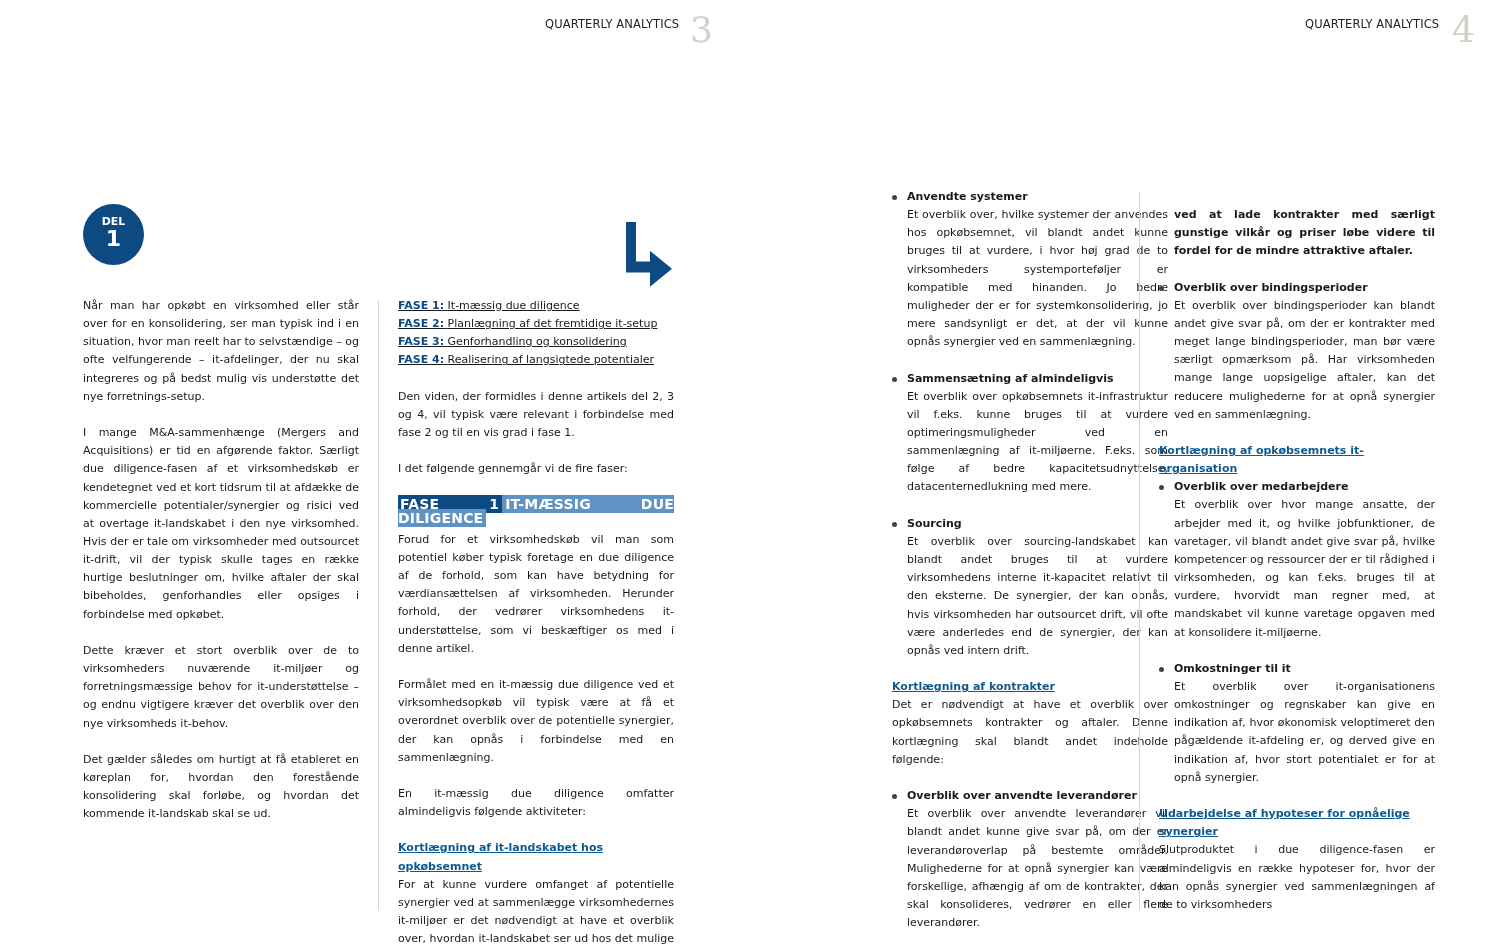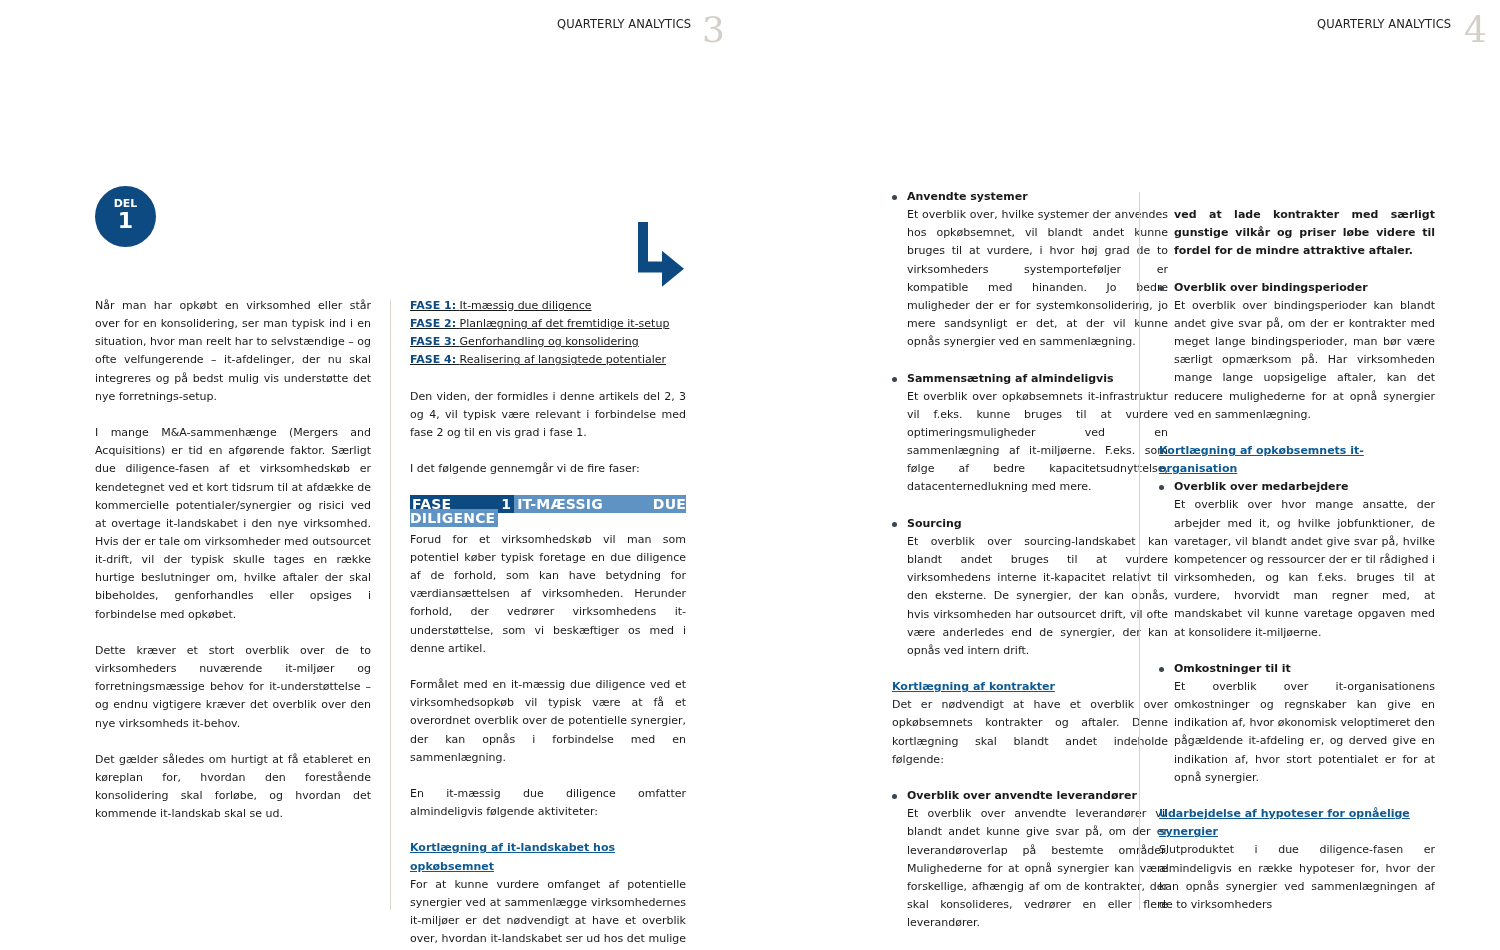--- a/index.html
+++ b/index.html
@@ -1,23 +1,23 @@
 <!DOCTYPE html>
 <html><head>
 <meta charset="utf-8">
 <style>
   html, body { margin: 0; padding: 0; background: #ffffff; }
   body { width: 1500px; height: 950px; position: relative; overflow: hidden;
          font-family: "DejaVu Sans", sans-serif; color: #1a1a1a; }
-  .page { position: absolute; top: 0; height: 950px; margin-left: 12px; }
+  .page { position: absolute; top: 0; height: 950px; }
   .page-left { left: 0; width: 750px; }
   .page-right { left: 750px; width: 750px; }
   .running-head { position: absolute; top: 17px; font-size: 11.5px; letter-spacing: 0.1px; color: #222; }
   .page-num { position: absolute; top: 12px; font-family: "DejaVu Serif", serif; font-size: 36px; color: #d4d0c8; line-height: 1; }
-  .badge { position: absolute; left: 83px; top: 186px; width: 61px; height: 61px; border-radius: 50%;
+  .badge { position: absolute; left: 83px; top: 204px; width: 61px; height: 61px; border-radius: 50%;
            background: #0d4a82; color: #fff; text-align: center; }
   .badge .del { display: block; font-weight: bold; font-size: 11px; margin-top: 12px; line-height: 1; }
   .badge .num { display: block; font-weight: bold; font-size: 22px; line-height: 1; margin-top: 1px; }
   .title { position: absolute; left: 151px; top: 203px; font-family: "DejaVu Serif", serif; color: #0d4a82;
            font-size: 33px; line-height: 38px; letter-spacing: -0.8px; margin: 0; font-weight: normal; }
   .arrow { position: absolute; left: 624px; top: 222px; }
   .col { position: absolute; font-size: 11px; line-height: 18.15px; text-align: justify; }
   .col p { margin: 0 0 18.15px 0; }
   .col p.tight { margin: 0; }
   .col1 { left: 83px; top: 297px; width: 276px; }

